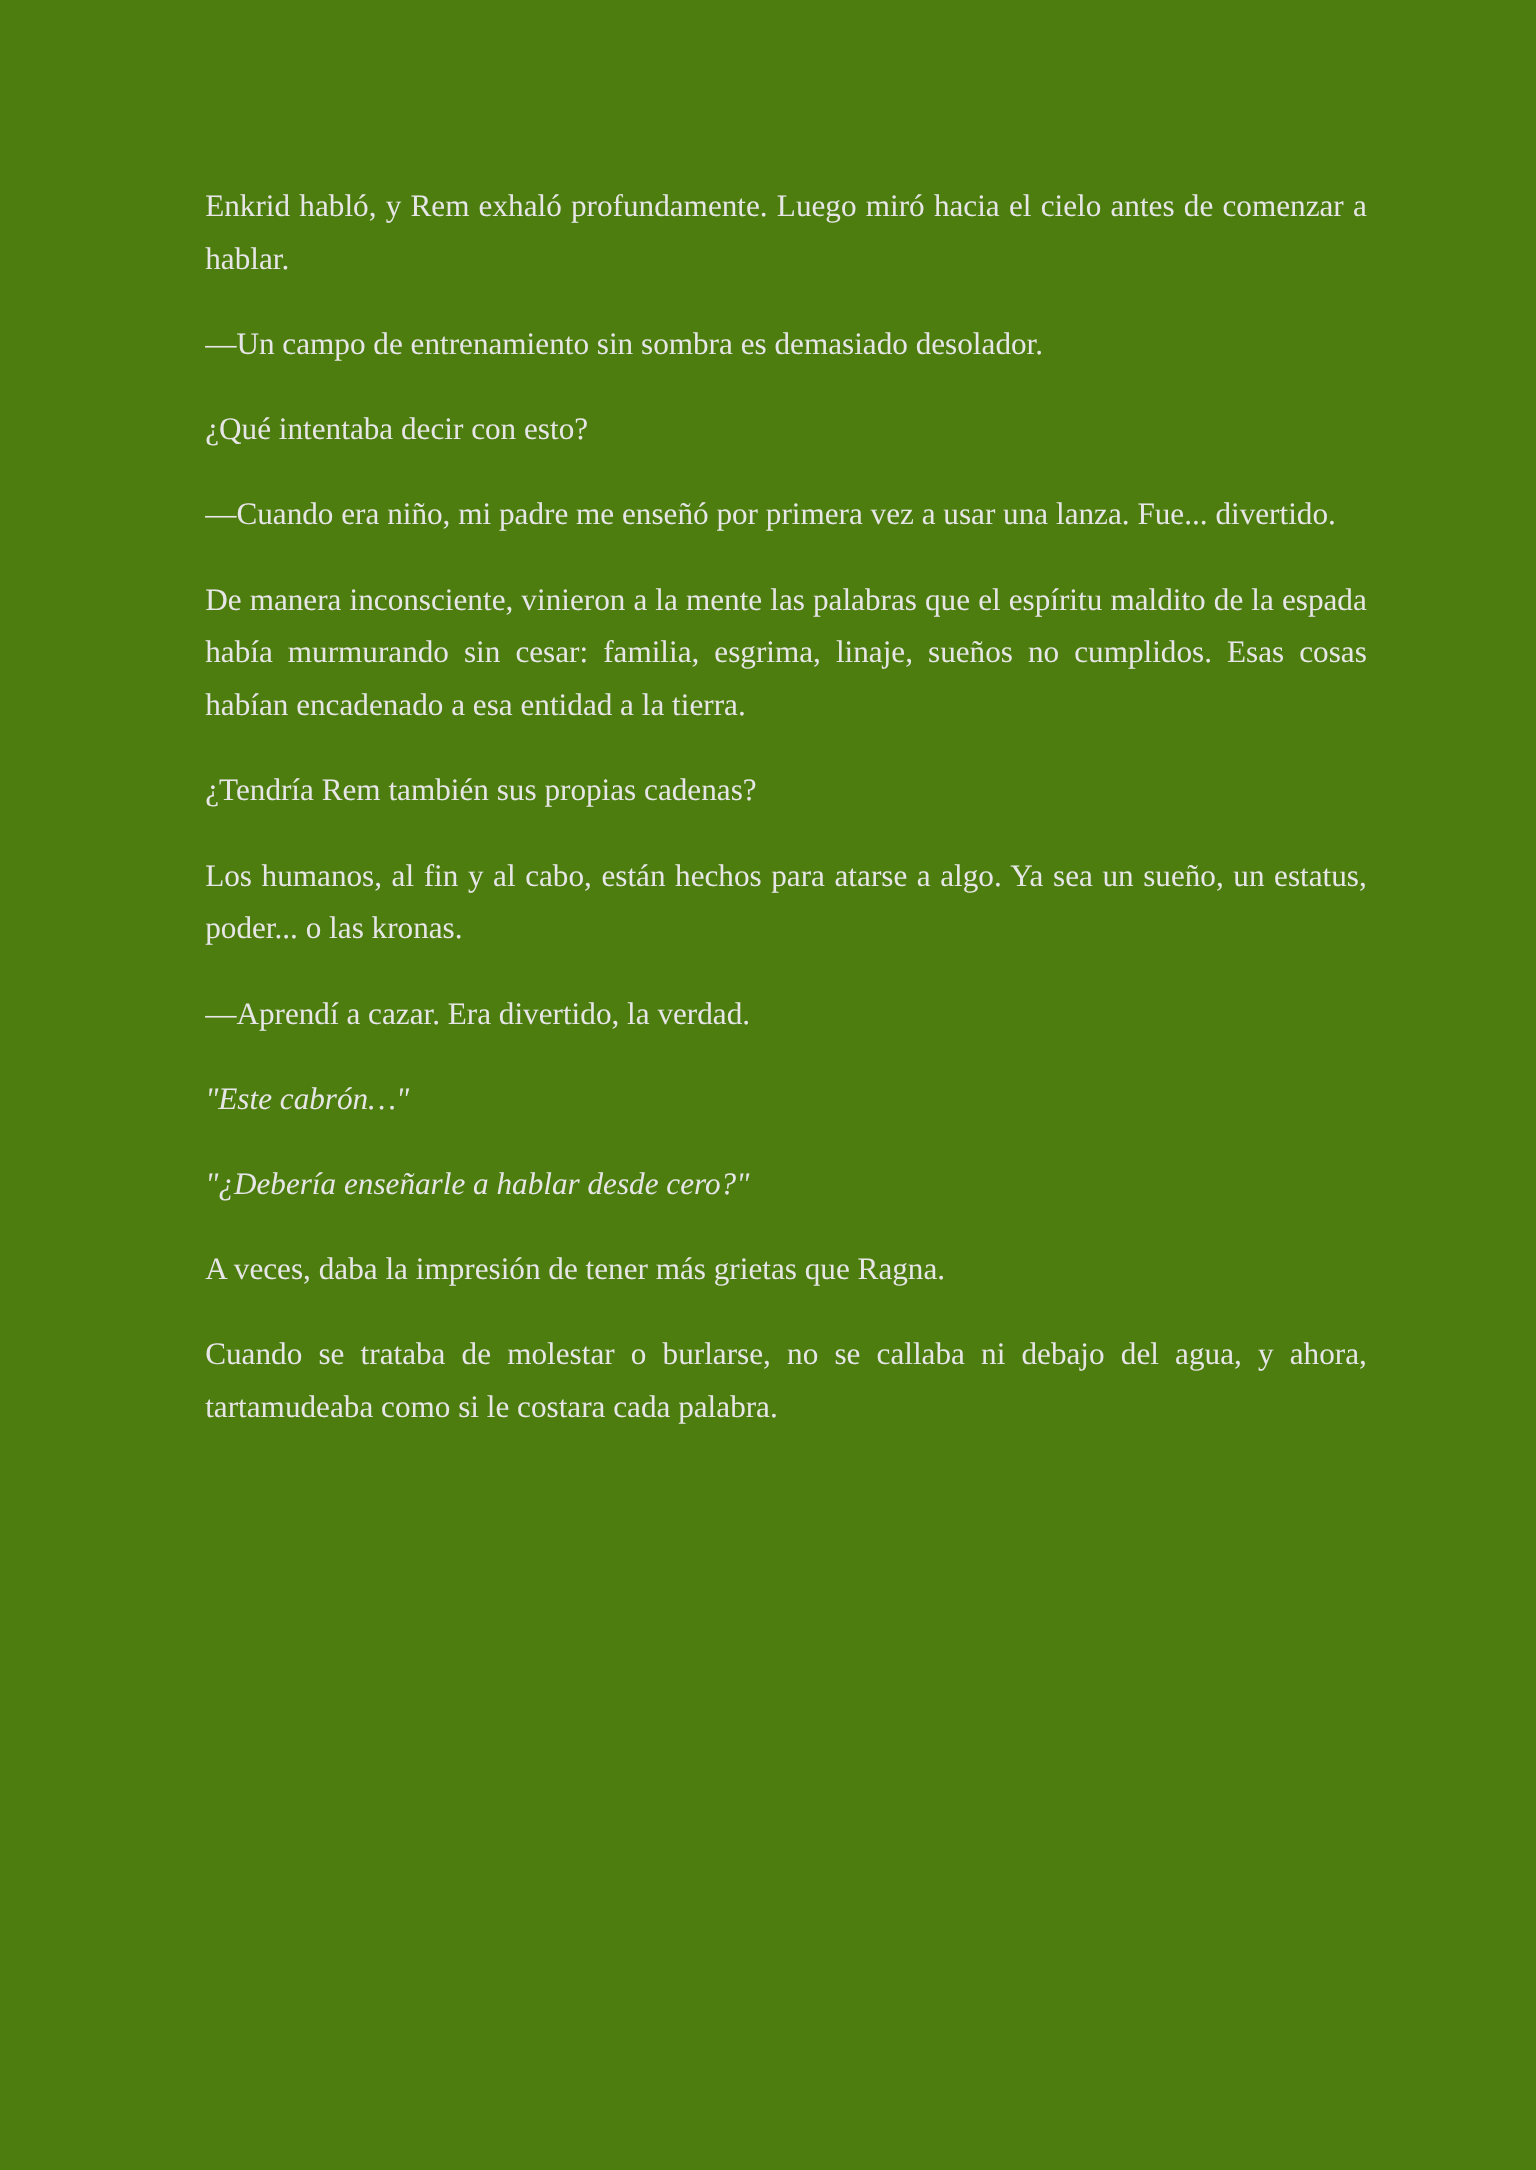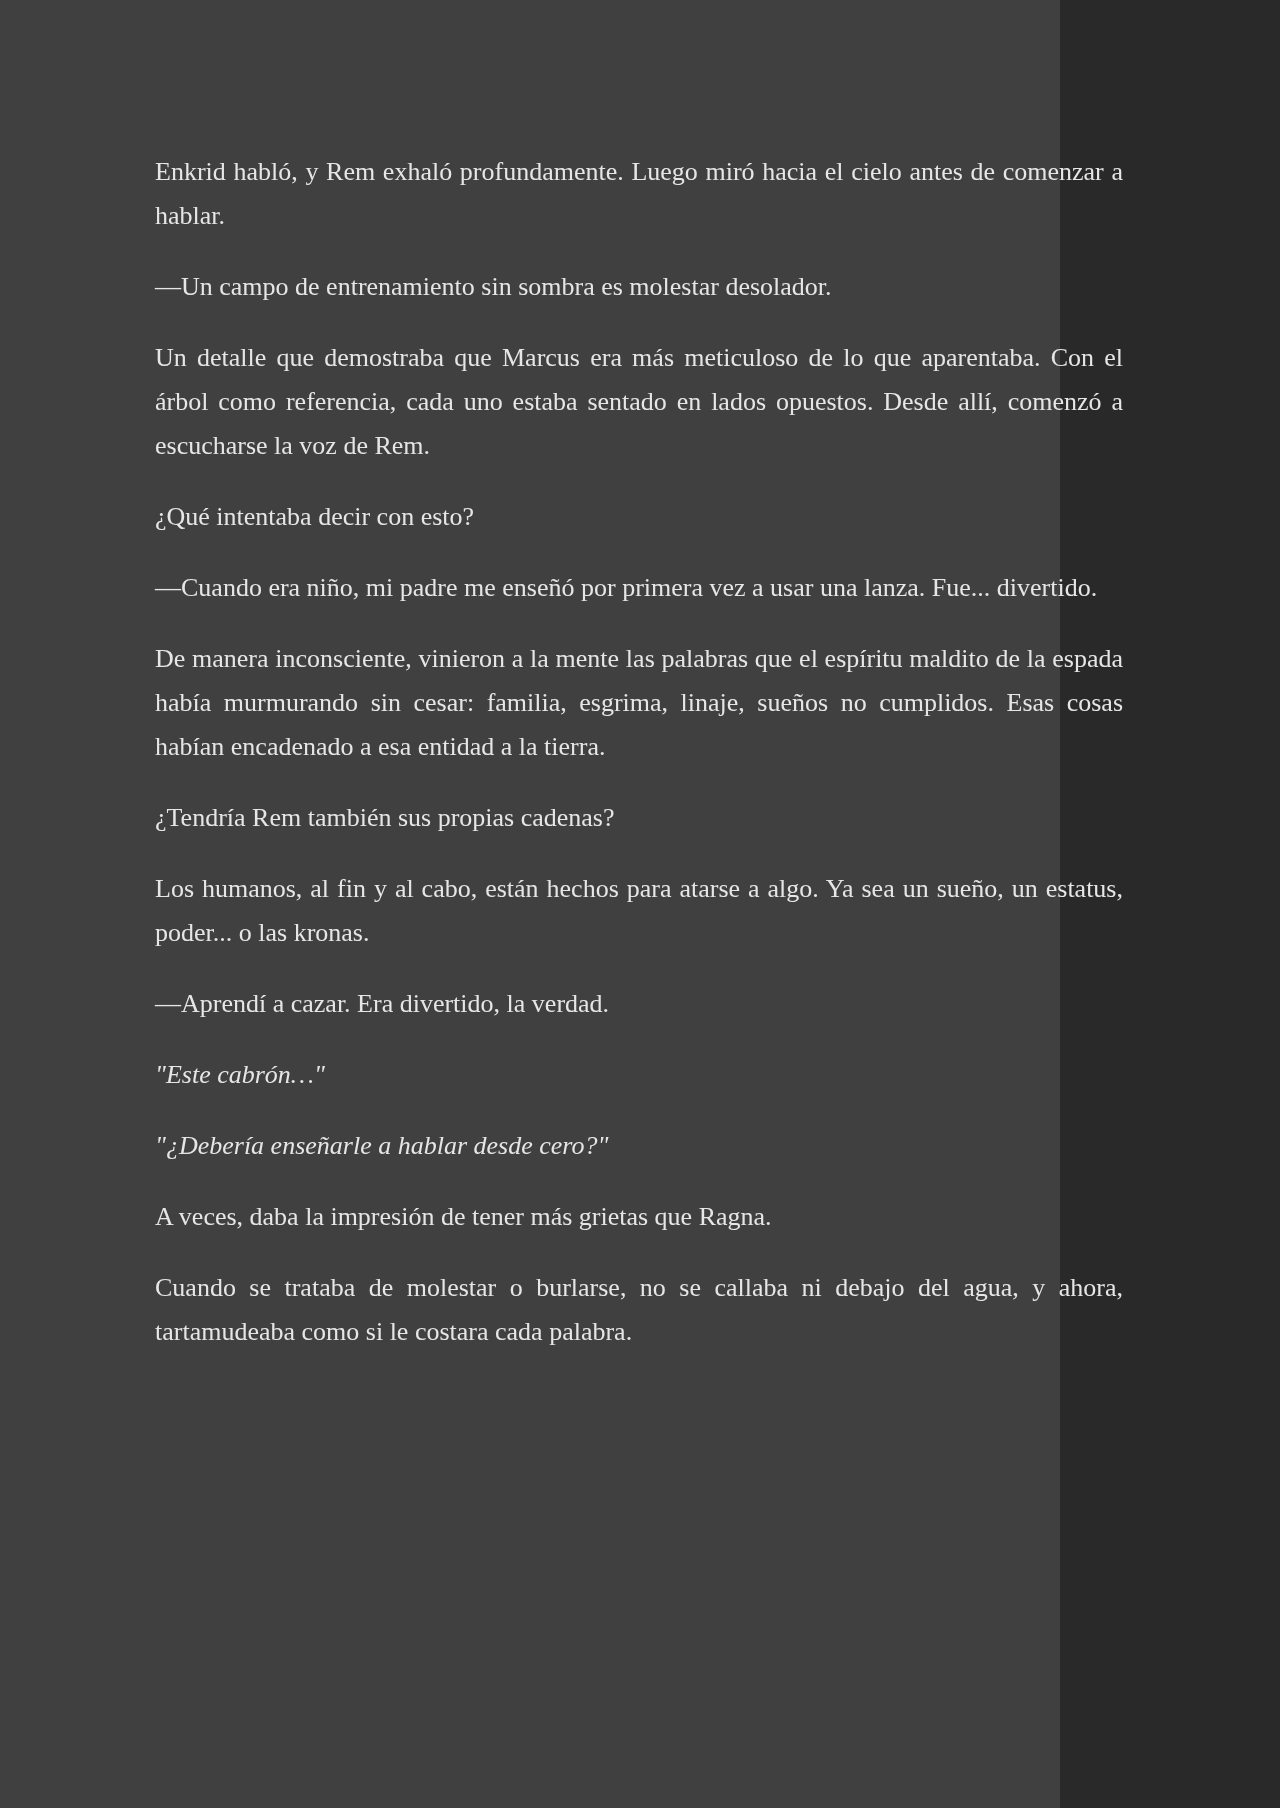--- a/index.html
+++ b/index.html
@@ -7,25 +7,26 @@
       padding: 0;
       background: #292929;
     }
     body {
       width: 1280px;
       height: 1808px;
       overflow: hidden;
     }
     .page {
       position: relative;
-      width: 1060px;
+      width: 1280px;
       height: 1808px;
-      background: #404040;
+      background: #4d7c0f;
       box-sizing: border-box;
       padding-top: 150px;
+      padding-left: 16px;
     }
     .chapter-body {
       width: 968px;
       margin-left: 155px;
       color: #e6e6e6;
       font-family: "Liberation Serif", "DejaVu Serif", serif;
       font-size: 26px;
       line-height: 44px;
       text-align: justify;
     }
@@ -36,22 +37,21 @@
     .chapter-body p.thought {
       font-style: italic;
     }
   </style>
 </head>
 <body>
 
 <div class="page">
   <div class="chapter-body">
     <p>Enkrid habló, y Rem exhaló profundamente. Luego miró hacia el cielo antes de comenzar a hablar.</p>
-    <p>—Un campo de entrenamiento sin sombra es molestar desolador.</p>
-    <p>Un detalle que demostraba que Marcus era más meticuloso de lo que aparentaba. Con el árbol como referencia, cada uno estaba sentado en lados opuestos. Desde allí, comenzó a escucharse la voz de Rem.</p>
+    <p>—Un campo de entrenamiento sin sombra es demasiado desolador.</p>
     <p>¿Qué intentaba decir con esto?</p>
     <p>—Cuando era niño, mi padre me enseñó por primera vez a usar una lanza. Fue... divertido.</p>
     <p>De manera inconsciente, vinieron a la mente las palabras que el espíritu maldito de la espada había murmurando sin cesar: familia, esgrima, linaje, sueños no cumplidos. Esas cosas habían encadenado a esa entidad a la tierra.</p>
     <p>¿Tendría Rem también sus propias cadenas?</p>
     <p>Los humanos, al fin y al cabo, están hechos para atarse a algo. Ya sea un sueño, un estatus, poder... o las kronas.</p>
     <p>—Aprendí a cazar. Era divertido, la verdad.</p>
     <p class="thought">"Este cabrón…"</p>
     <p class="thought">"¿Debería enseñarle a hablar desde cero?"</p>
     <p>A veces, daba la impresión de tener más grietas que Ragna.</p>
     <p>Cuando se trataba de molestar o burlarse, no se callaba ni debajo del agua, y ahora, tartamudeaba como si le costara cada palabra.</p>

